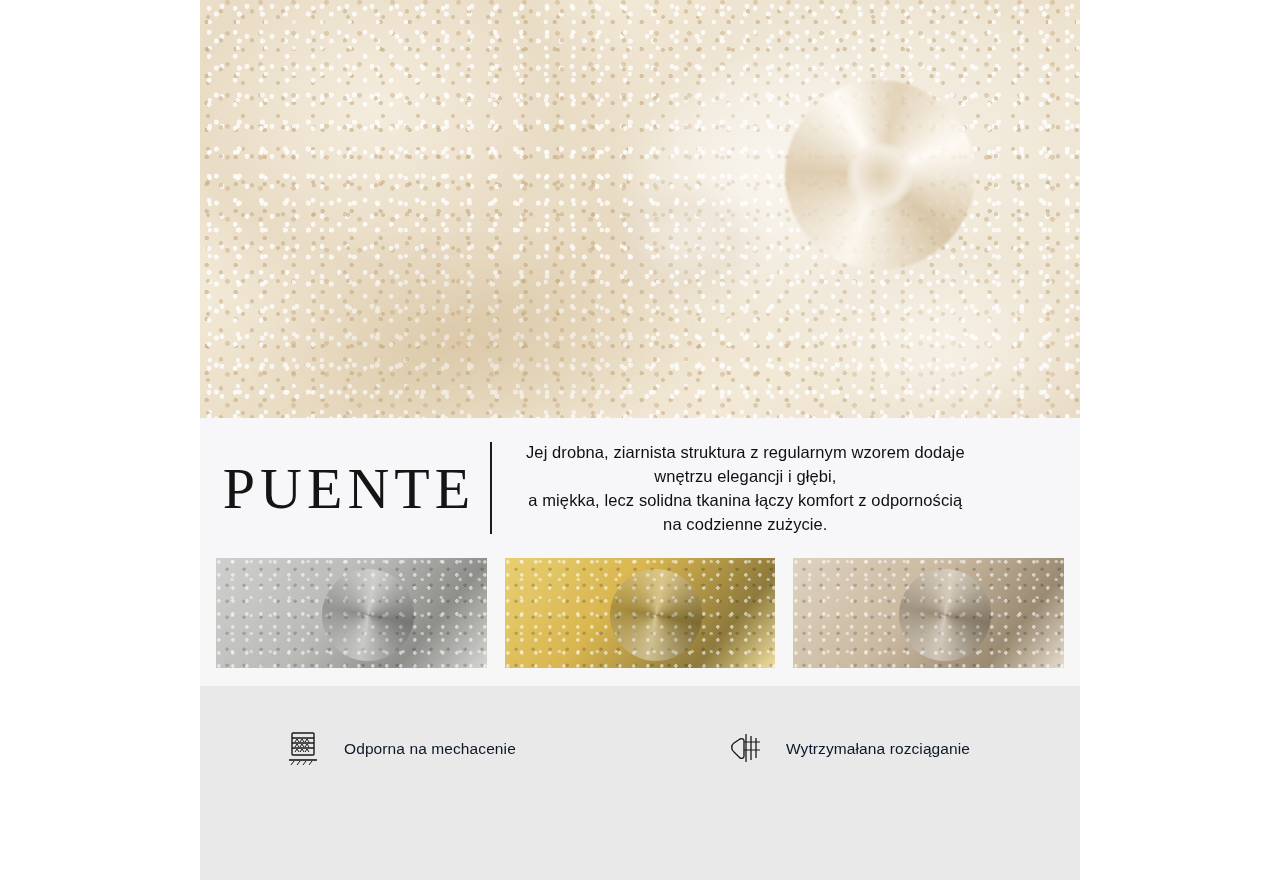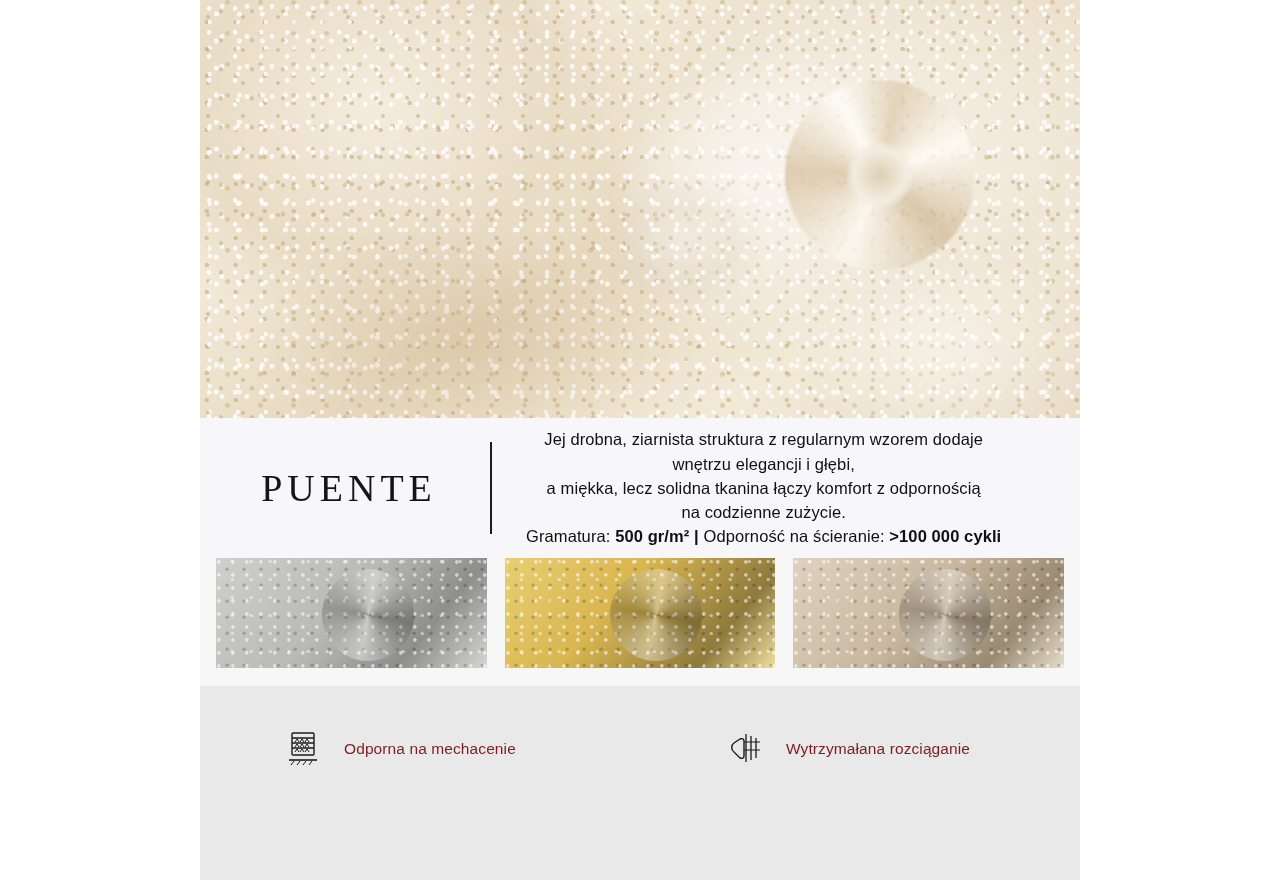--- a/index.html
+++ b/index.html
@@ -114,21 +114,21 @@
     width: 880px;
     height: 140px;
     background: #f7f7f9;
     display: flex;
     align-items: center;
   }
   .brand {
     width: 290px;
     text-align: center;
     font-family: "Liberation Serif", serif;
-    font-size: 38px;
+    font-size: 58px;
     letter-spacing: 5px;
     color: #141414;
     padding-left: 8px;
     box-sizing: border-box;
   }
   .divider {
     width: 2px;
     height: 92px;
     background: #1c1c1c;
     flex: 0 0 auto;
@@ -213,21 +213,21 @@
   .feature .ficon {
     width: 46px;
     height: 46px;
     flex: 0 0 auto;
     display: flex;
     align-items: center;
     justify-content: center;
   }
   .feature .flabel {
     font-size: 15.5px;
-    color: #7f1d1d;
+    color: #0f172a;
     letter-spacing: .1px;
   }
   .feature.right { padding-left: 72px; }
 </style>
 </head>
 <body>
 
 <div class="page">
   <div class="sheet">
 
@@ -240,23 +240,20 @@
     </div>
 
     <div class="band">
       <div class="brand">PUENTE</div>
       <div class="divider"></div>
       <div class="desc">
         <div>Jej drobna, ziarnista struktura z regularnym wzorem dodaje</div>
         <div>wnętrzu elegancji i głębi,</div>
         <div>a miękka, lecz solidna tkanina łączy komfort z odpornością</div>
         <div>na codzienne zużycie.</div>
-        <div class="spec">
-          <span>Gramatura: </span><b>500 gr/m²</b><b> | </b><span>Odporność na ścieranie: </span><b>&gt;100 000 cykli</b>
-        </div>
       </div>
     </div>
 
     <div class="swatches">
       <div class="swatch sw-grey">
         <div class="tex"></div>
         <div class="twist"></div>
       </div>
       <div class="swatch sw-mustard">
         <div class="tex"></div>

